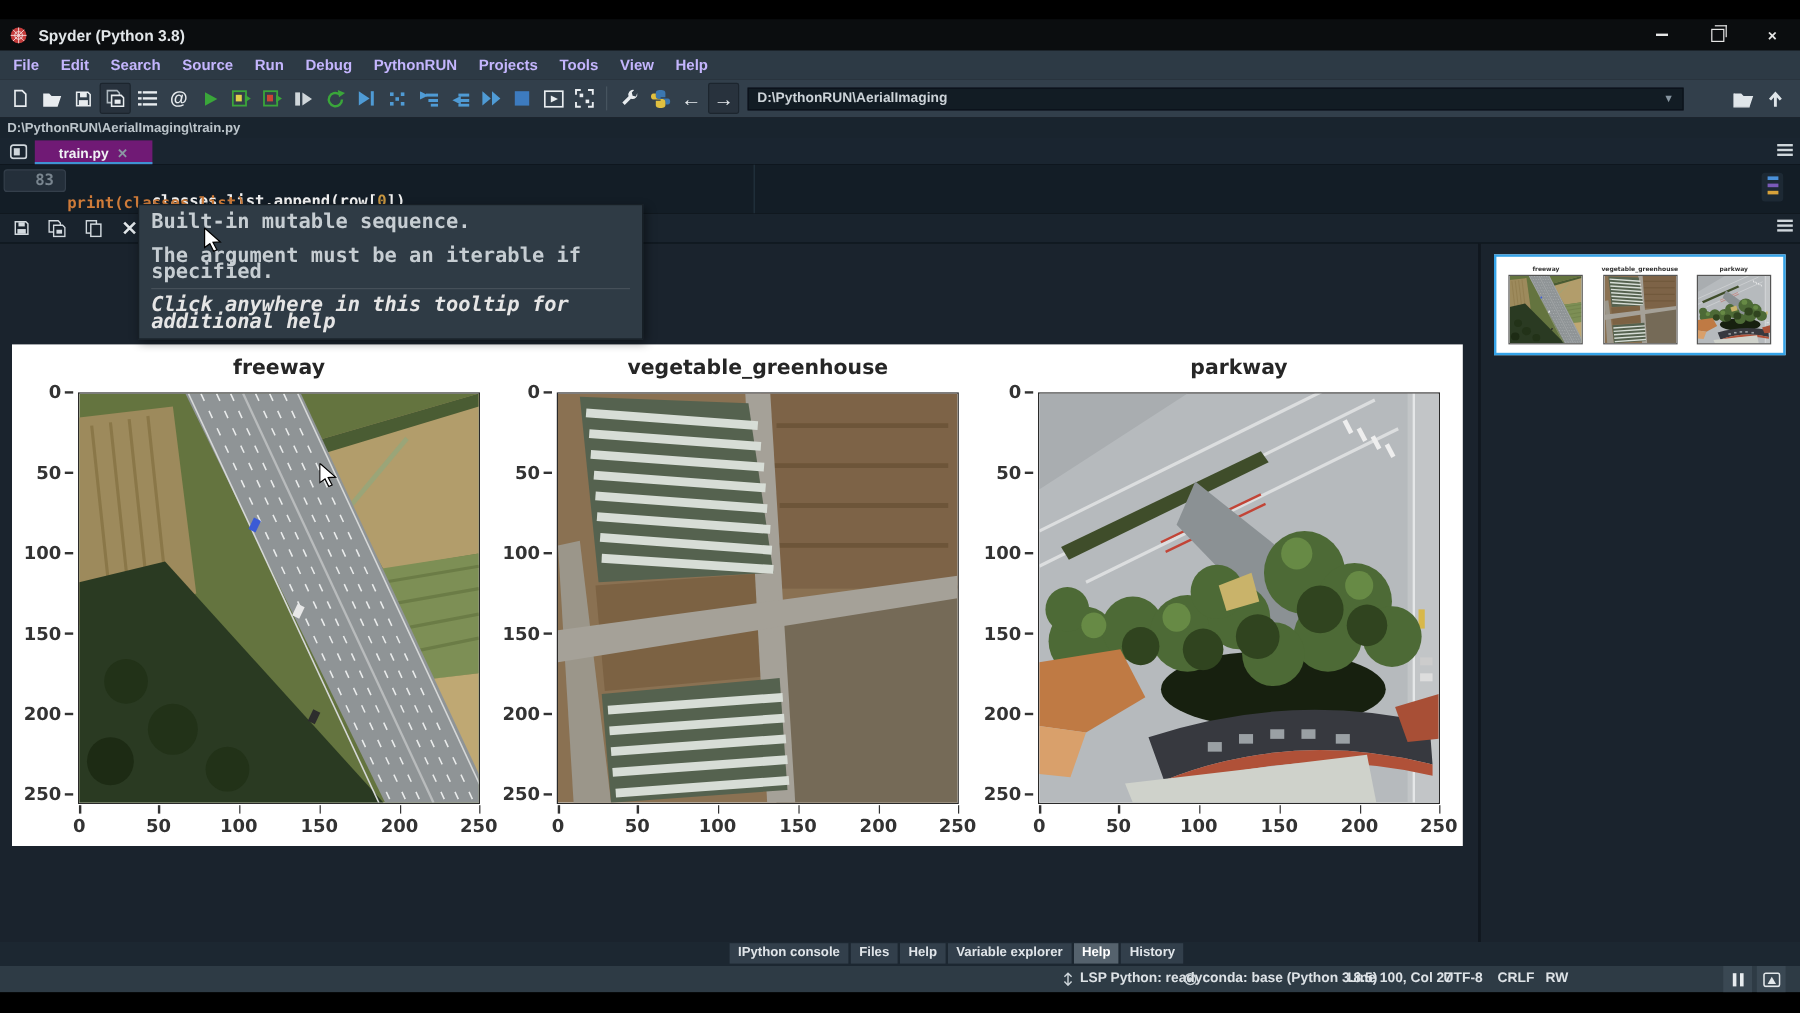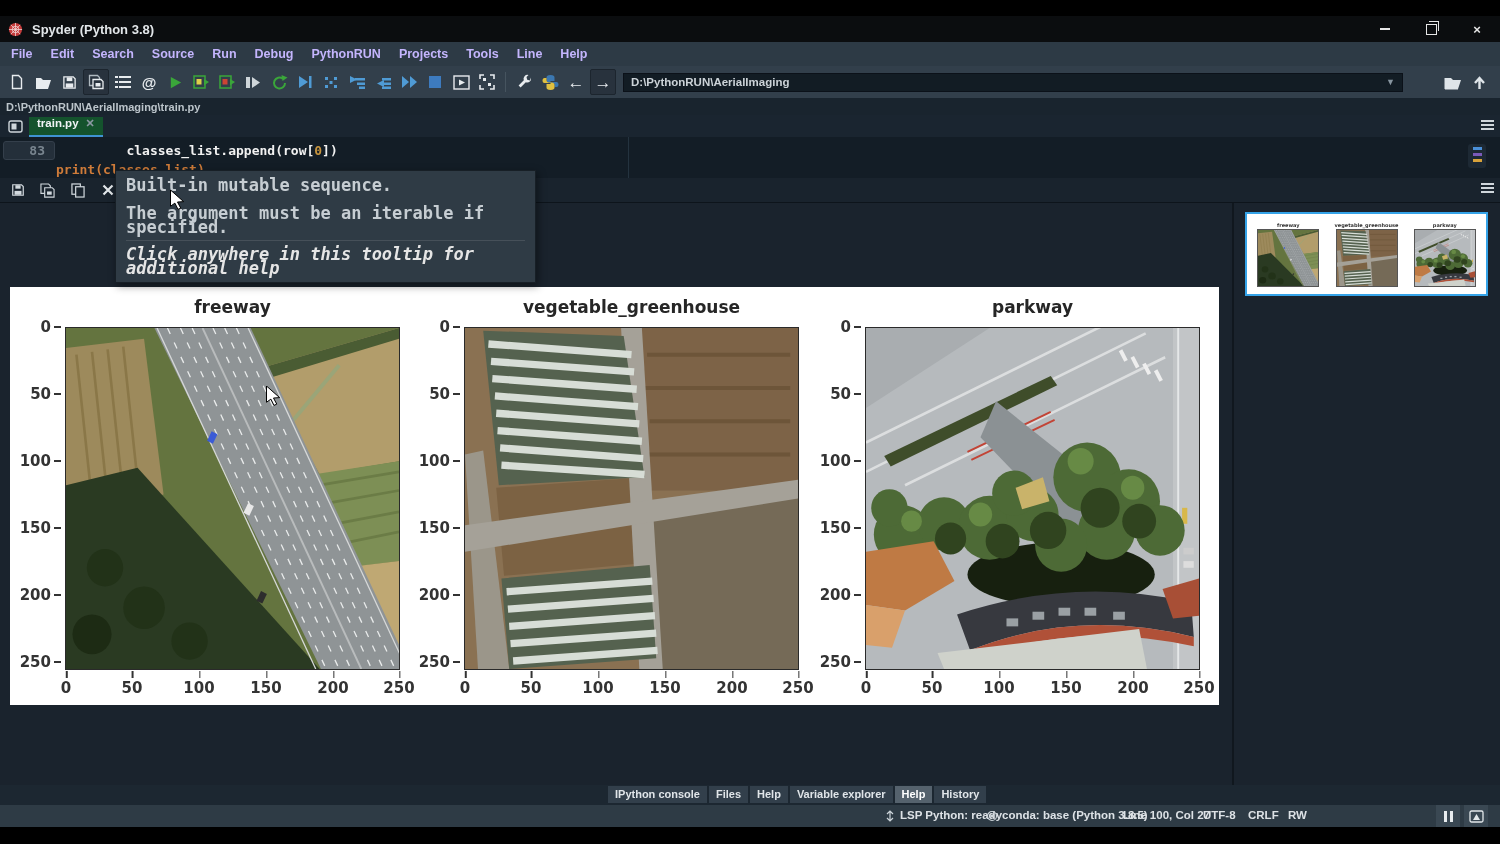--- a/index.html
+++ b/index.html
@@ -36,33 +36,33 @@
   .path-caret{margin-left:auto;color:#8795a0;font-size:9px;}
   .tb-right{margin-left:auto;display:flex;align-items:center;margin-right:8px;}
 
   
   .pathbar{left:0;top:98px;width:1500px;height:17px;background:#19242e;display:flex;
            align-items:center;color:#bcc5cb;font-size:11px;padding-left:6px;box-sizing:border-box;}
 
   
   .tabbar{left:0;top:115px;width:1500px;height:22px;background:#1a2530;display:flex;align-items:flex-end;}
   .tab-browse{width:24px;height:19px;display:flex;align-items:center;justify-content:center;margin:0 2px 1px 3px;}
-  .etab{height:20px;background:#14532d;border-bottom:2px solid #3f93d2;display:flex;align-items:flex-start;
-        gap:7px;padding:0 8px;color:#f0f3f5;font-size:11.5px;box-sizing:border-box;}
+  .etab{height:20px;background:#701a75;border-bottom:2px solid #3f93d2;display:flex;align-items:flex-end;
+        gap:7px;padding:0 20px;color:#f0f3f5;font-size:11.5px;box-sizing:border-box;}
   .etab-close{color:#8b98a3;font-size:11px;}
   .pane-menu{position:absolute;right:6px;display:flex;flex-direction:column;gap:2px;}
   .pane-menu i{display:block;width:13px;height:2px;background:#cfd6db;}
 
   
   .editor{left:0;top:137px;width:1500px;height:41px;background:#131d26;overflow:hidden;
           font-family:"DejaVu Sans Mono",monospace;font-size:13px;}
   .col79{left:628px;top:0;width:1px;height:41px;background:#24333f;}
   .gutter{left:3px;top:4px;width:52px;height:19px;background:#242f3a;border:1px solid #343f4b;
           border-radius:3px;color:#79858f;text-align:right;padding-right:9px;line-height:18px;box-sizing:border-box;}
-  .code1{left:56px;top:6px;white-space:pre;color:#f1f1f1;}
+  .code1{left:56px;top:24px;white-space:pre;color:#f1f1f1;}
   .code1 .num{color:#c7953f;}
   .code2{left:56px;top:25px;white-space:pre;color:#ce7b39;}
   .scrollflag{left:1468px;top:7px;width:18px;height:24px;background:#1d2934;border-radius:3px;}
   .scrollflag i{display:block;margin:3px auto 0;width:9px;height:3px;}
 
   
   .plots-toolbar{left:0;top:178px;width:1500px;height:25px;background:#19232d;display:flex;
                  align-items:center;gap:13px;padding-left:9px;box-sizing:border-box;
                  border-bottom:1px solid #0d141b;}
   .pt-icon{width:17px;height:17px;display:flex;align-items:center;justify-content:center;}
@@ -297,21 +297,21 @@
   <div class="abs menubar">
       <span class="menu-item">File</span>
       <span class="menu-item">Edit</span>
       <span class="menu-item">Search</span>
       <span class="menu-item">Source</span>
       <span class="menu-item">Run</span>
       <span class="menu-item">Debug</span>
       <span class="menu-item">PythonRUN</span>
       <span class="menu-item">Projects</span>
       <span class="menu-item">Tools</span>
-      <span class="menu-item">Line</span>
+      <span class="menu-item">View</span>
       <span class="menu-item">Help</span>
     </div>
 
   <div class="abs toolbar">
     <span class="tb-icon">
       <svg width="16" height="16" viewBox="0 0 16 16">
           <path d="M3.5 1.5h6l3 3v10h-9z" fill="none" stroke="#e8ecef" stroke-width="1.4"></path>
         </svg>
       </span>
     <span class="tb-icon">

